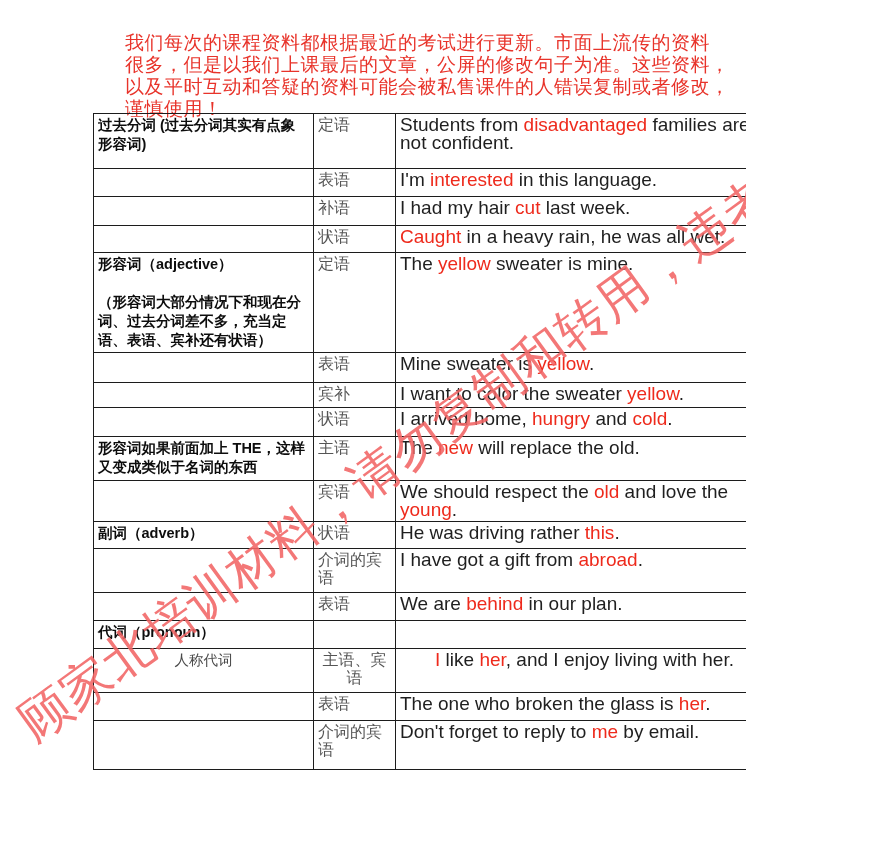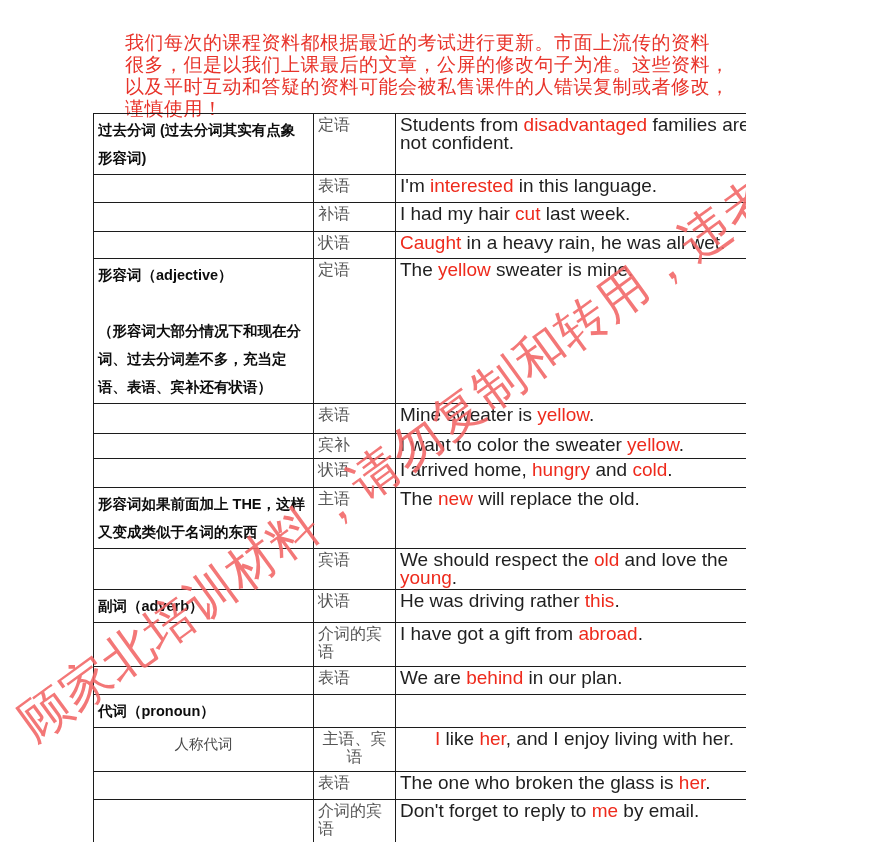--- a/index.html
+++ b/index.html
@@ -14,21 +14,21 @@
   }
   .grammar-table{
     position:absolute;left:93px;top:113px;width:680px;
     border-collapse:collapse;table-layout:fixed;
   }
   .grammar-table td{
     border:1.5px solid #1c1c1c;vertical-align:top;padding:2px 4px;
     box-sizing:border-box;
   }
   .col-term{
-    width:220px;font-weight:bold;font-size:14.5px;line-height:28px;color:#0d0d0d;
+    width:220px;font-weight:bold;font-size:14.5px;line-height:19px;color:#0d0d0d;
     padding-left:6px;
   }
   .col-term.muted{font-weight:normal;color:#4a4a4a;}
   .col-role{width:82px;font-size:16px;line-height:18px;color:#555;padding-top:4px;}
   .col-example{
     width:378px;font-size:19px;line-height:18px;color:#1f1f1f;
     padding-left:7px;padding-right:45px;padding-top:4px;
   }
   .hl{color:#ee2a1c;}
   .watermark{

